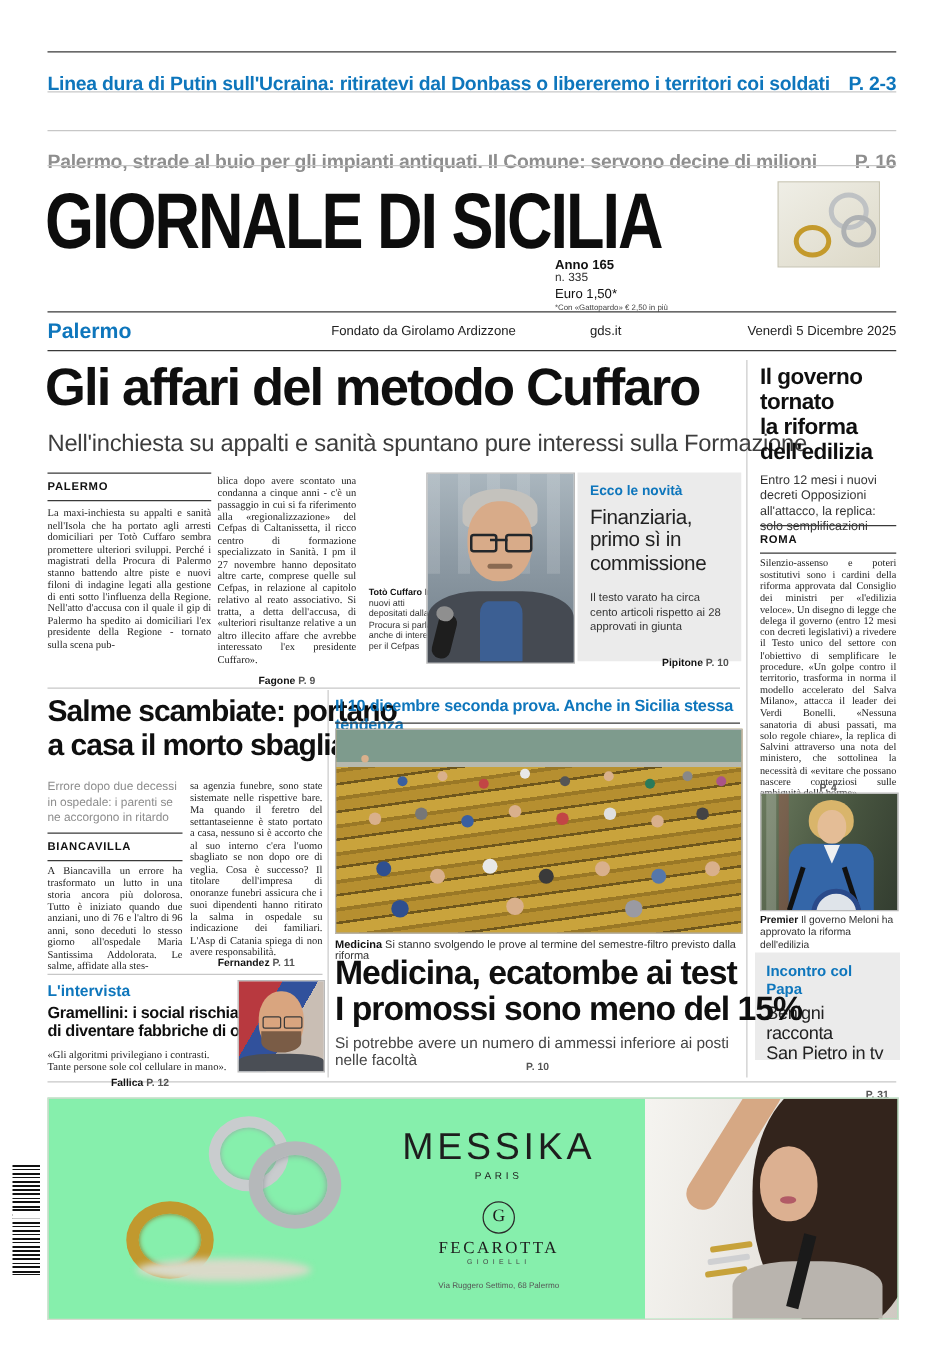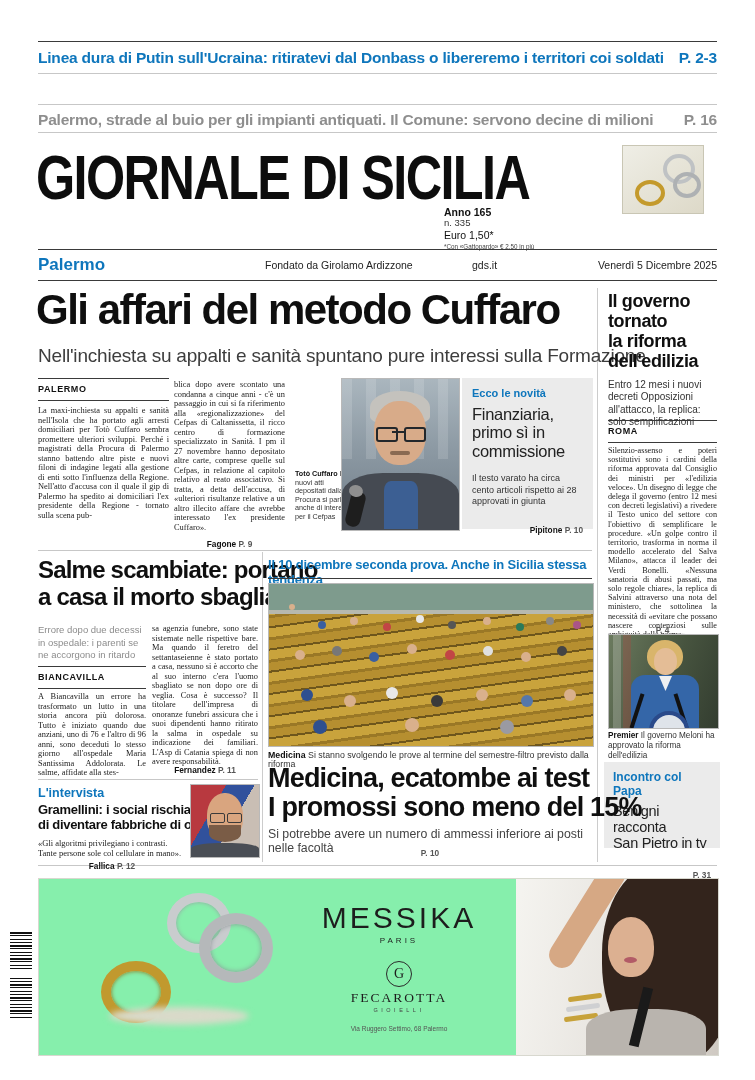--- a/index.html
+++ b/index.html
@@ -7,21 +7,21 @@
         font-family:"Liberation Sans",sans-serif;color:#111;}
   .abs{position:absolute;}
   .rule{position:absolute;height:1px;background:#c7c7c7;}
   .rule.dark{background:#3a3a3a;}
   .vrule{position:absolute;width:1px;background:#cccccc;}
   .blue{color:#0e76bc;}
   .gray{color:#8e8e8e;}
 
   
   .strip-item{position:absolute;left:38px;width:679px;display:flex;justify-content:space-between;
-              font-weight:bold;font-size:15.5px;letter-spacing:-0.2px;}
+              font-weight:bold;font-size:15.5px;letter-spacing:-0.2px;margin-top:10px;}
   
   #masthead-title{position:absolute;left:36px;top:141px;font-size:63px;font-weight:bold;
                   letter-spacing:-2px;transform:scaleX(.8);transform-origin:0 0;white-space:nowrap;color:#0d0d0d;}
   #edition-info{position:absolute;left:444px;top:206px;width:192px;text-align:left;line-height:1.15;}
   #edition-info .l1{font-weight:bold;font-size:10.5px;}
   #edition-info .l2{font-size:9.5px;color:#333;}
   #edition-info .l3{font-size:10.5px;}
   #edition-info .l4{font-size:6.3px;color:#444;margin-top:2px;}
   #masthead-thumb{position:absolute;left:622px;top:145px;width:80px;height:67px;
                   background:linear-gradient(145deg,#efeee6,#ddd9c8);border:1px solid #c9c6b4;overflow:hidden;}

